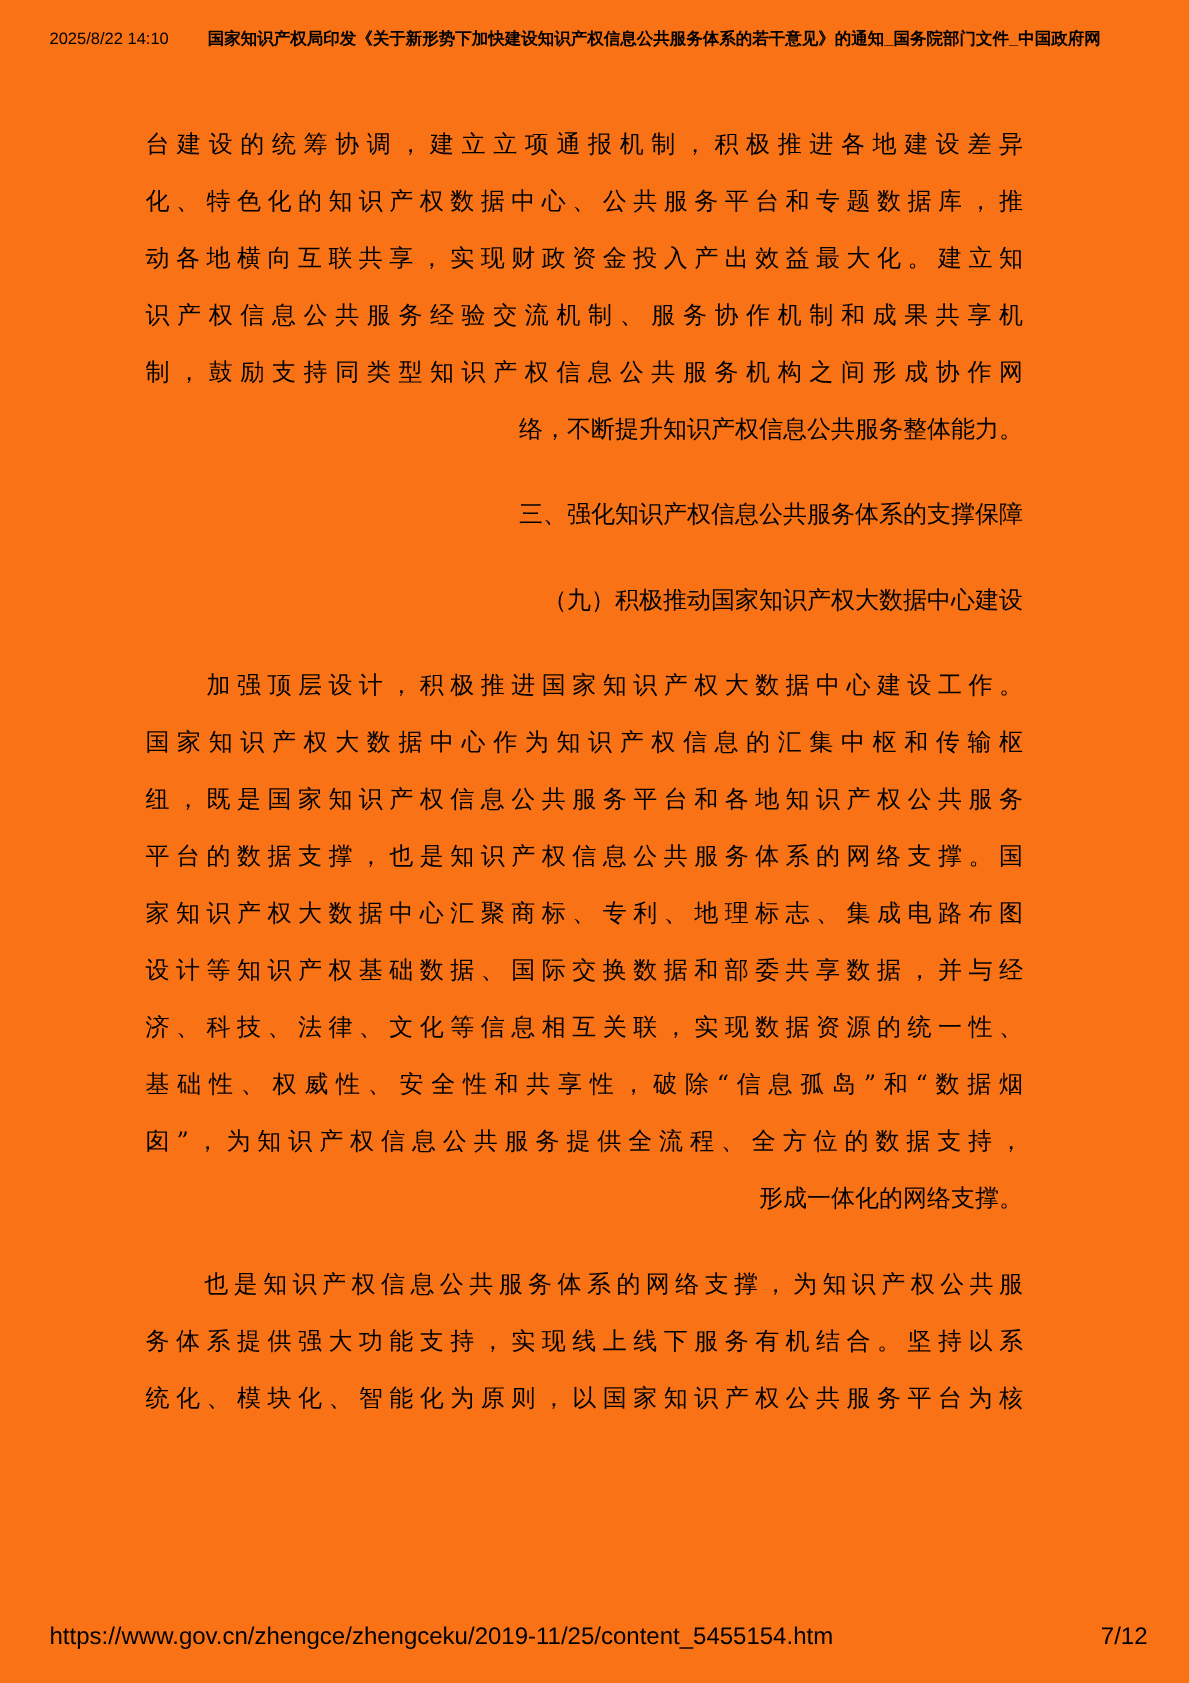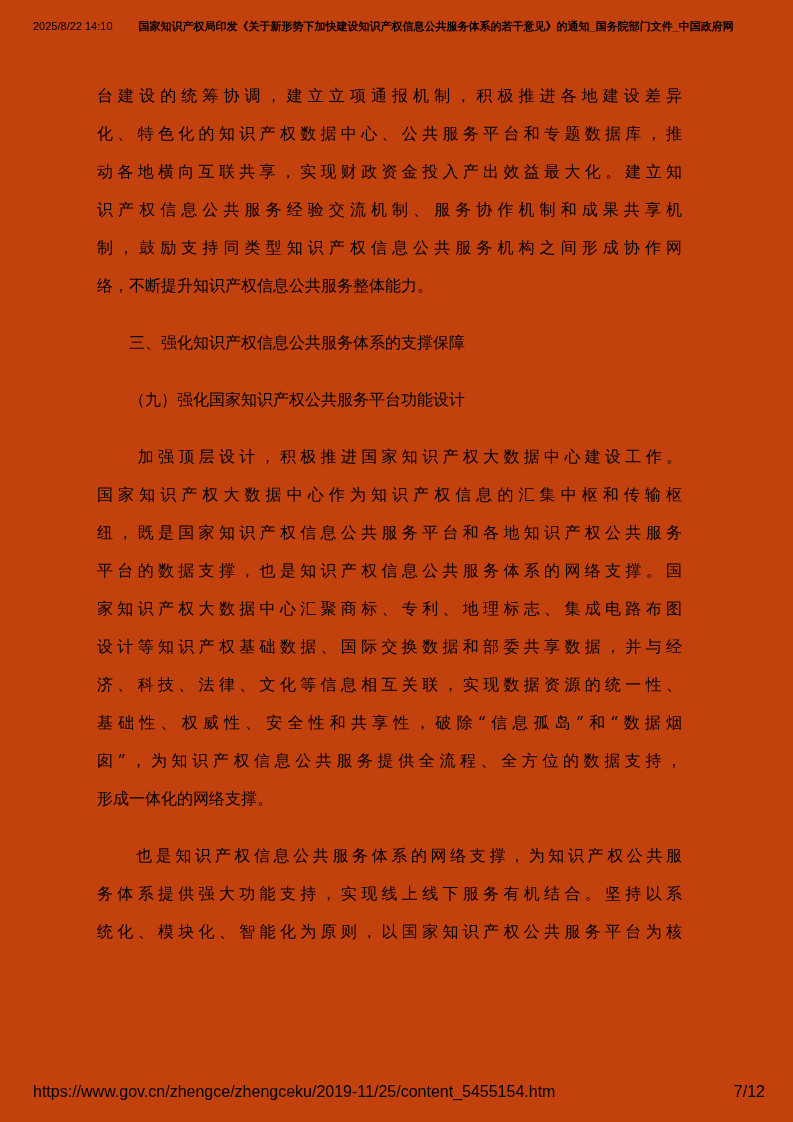--- a/index.html
+++ b/index.html
@@ -1,20 +1,20 @@
 <!DOCTYPE html>
 <html><head>
 <meta charset="utf-8">
 <style>
   html, body { margin: 0; padding: 0; background: #ffffff; }
   .page {
     position: relative;
     width: 793px;
     height: 1122px;
-    background: #c2410c;
+    background: #f97316;
     color: #000000;
     font-family: "Liberation Sans", sans-serif;
     overflow: hidden;
   }
   
   .print-header {
     position: absolute;
     top: 19px;
     left: 33px;
     right: 30px;
@@ -39,21 +39,21 @@
     top: 77px;
     width: 585px;
     font-family: "DejaVu Serif", "Liberation Serif", serif;
     font-size: 16px;
     color: #000000;
   }
   .block + .block { margin-top: 19px; }
   .tline {
     line-height: 38px;
     height: 38px;
-    text-align: left;
+    text-align: right;
     word-break: keep-all;
     white-space: pre;
   }
   .tline.just {
     white-space: normal;
     text-align: justify;
     text-align-last: justify;
     text-justify: inter-character;
   }
   
@@ -88,21 +88,21 @@
         <div class="tline just">化、特色化的知识产权数据中心、公共服务平台和专题数据库，推</div>
         <div class="tline just">动各地横向互联共享，实现财政资金投入产出效益最大化。建立知</div>
         <div class="tline just">识产权信息公共服务经验交流机制、服务协作机制和成果共享机</div>
         <div class="tline just">制，鼓励支持同类型知识产权信息公共服务机构之间形成协作网</div>
         <div class="tline">络，不断提升知识产权信息公共服务整体能力。</div>
       </div>
     <div class="block">
         <div class="tline">　　三、强化知识产权信息公共服务体系的支撑保障</div>
       </div>
     <div class="block">
-        <div class="tline">　　（九）强化国家知识产权公共服务平台功能设计</div>
+        <div class="tline">　　（九）积极推动国家知识产权大数据中心建设</div>
       </div>
     <div class="block">
         <div class="tline just">　　加强顶层设计，积极推进国家知识产权大数据中心建设工作。</div>
         <div class="tline just">国家知识产权大数据中心作为知识产权信息的汇集中枢和传输枢</div>
         <div class="tline just">纽，既是国家知识产权信息公共服务平台和各地知识产权公共服务</div>
         <div class="tline just">平台的数据支撑，也是知识产权信息公共服务体系的网络支撑。国</div>
         <div class="tline just">家知识产权大数据中心汇聚商标、专利、地理标志、集成电路布图</div>
         <div class="tline just">设计等知识产权基础数据、国际交换数据和部委共享数据，并与经</div>
         <div class="tline just">济、科技、法律、文化等信息相互关联，实现数据资源的统一性、</div>
         <div class="tline just">基础性、权威性、安全性和共享性，破除“信息孤岛”和“数据烟</div>

